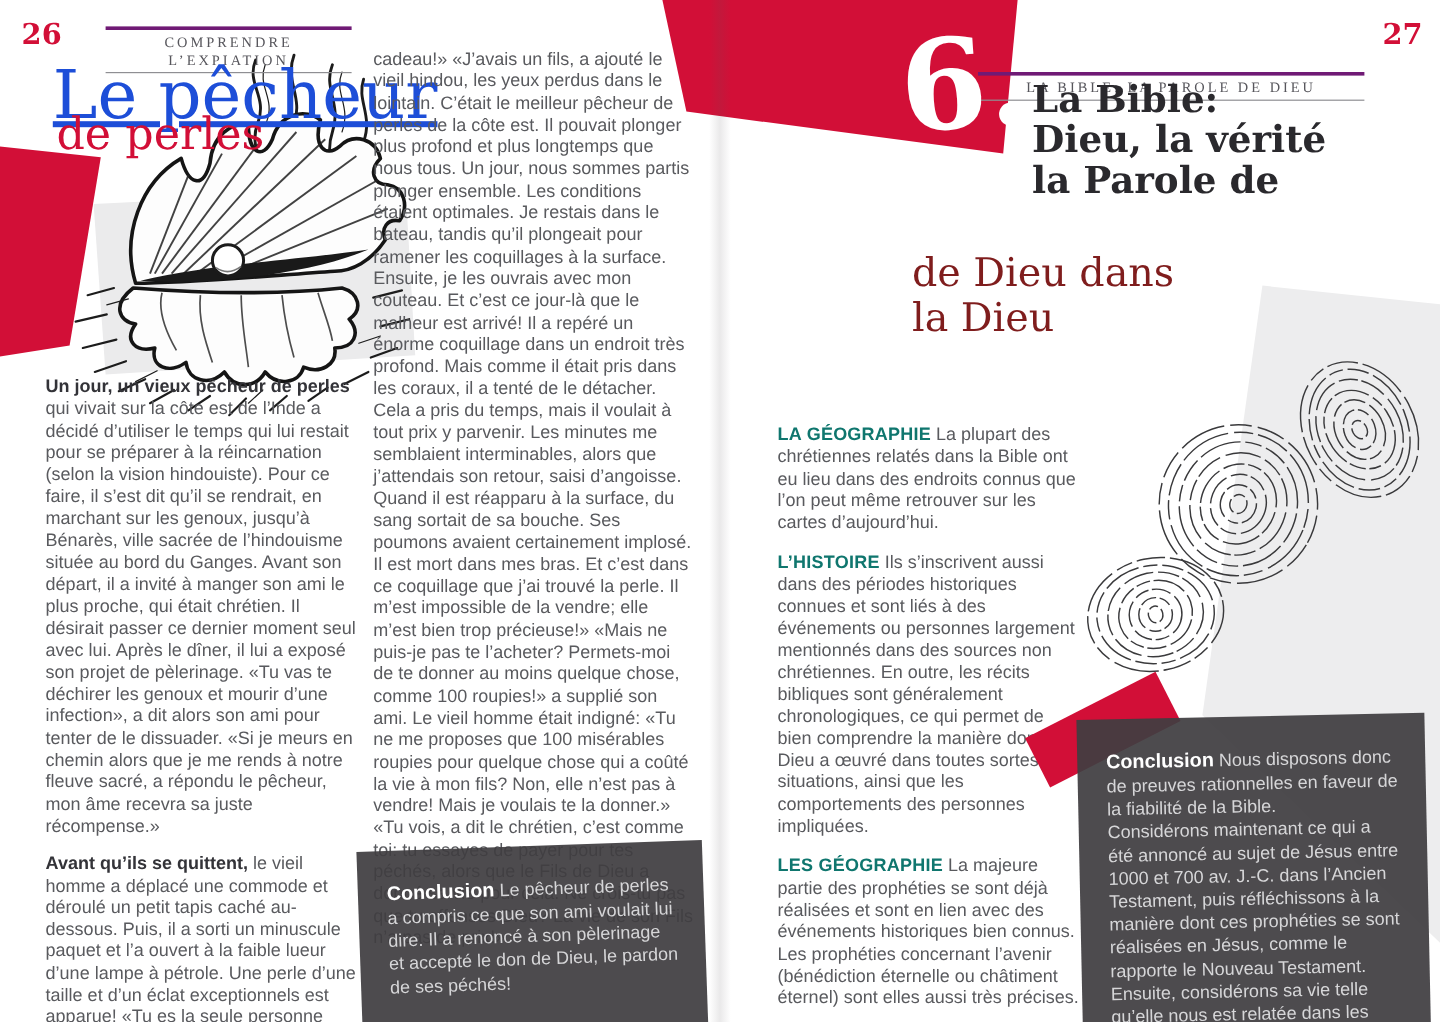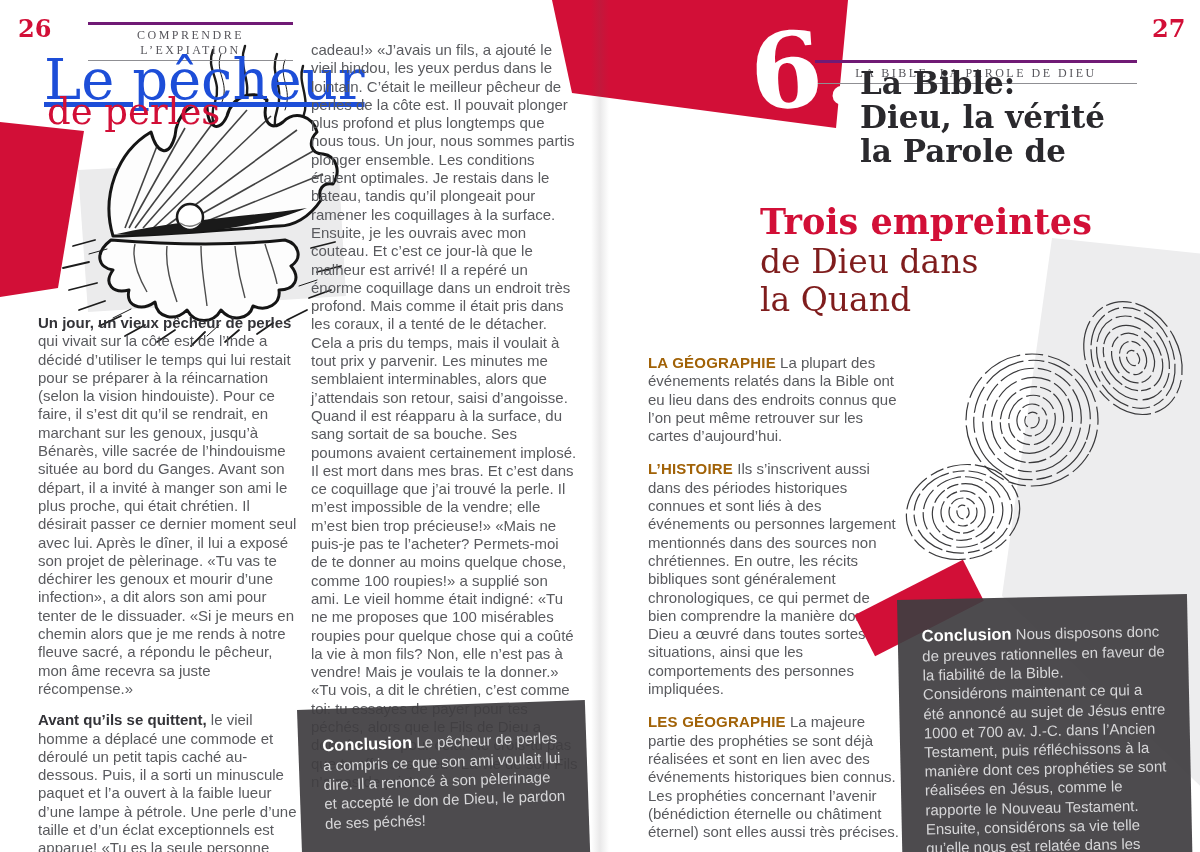--- a/index.html
+++ b/index.html
@@ -9,21 +9,21 @@
   
   .pagenum{font-family:"DejaVu Serif",serif;font-weight:700;font-size:24px;color:#d20f37;}
   .runhead{font-family:"Liberation Serif",serif;font-size:12px;letter-spacing:2.5px;
            color:#57565c;text-align:center;border-top:3px solid #701a75;border-bottom:1px solid #8f8f93;
            padding:3px 0 2px 0;}
   
   .title-l1{font-family:"DejaVu Serif",serif;font-size:56px;color:#1d4ed8;font-weight:400;line-height:1;text-decoration:underline;}
   .title-l2{font-family:"DejaVu Serif",serif;font-size:37px;color:#d20f37;font-weight:400;line-height:1;}
   .bodycol{font-size:15px;line-height:1.22;color:#595a5e;text-align:left;}
   .lead{font-weight:700;color:#333338;}
-  .seclabel{font-weight:700;color:#a16207;letter-spacing:.2px;}
+  .seclabel{font-weight:700;color:#0f766e;letter-spacing:.2px;}
   .para{margin:0 0 13px 0;}
   
   .conclusion{background:rgba(64,61,65,0.93);color:#d6d6d8;font-size:15px;line-height:1.28;
               padding:26px 22px 20px 24px;box-sizing:border-box;}
   .conclusion .clabel{font-weight:700;color:#ffffff;font-size:16.5px;}
   
   .chapnum{font-family:"DejaVu Serif",serif;font-weight:700;font-size:104px;line-height:1;
            color:#ffffff;transform:rotate(-4deg);}
   .chaptitle{font-family:"DejaVu Serif",serif;font-weight:700;font-size:31px;line-height:34px;color:#2a292d;}
   .bigred-b{font-family:"DejaVu Serif",serif;font-weight:700;font-size:35px;line-height:1;color:#d20f37;}
@@ -151,27 +151,26 @@
 <div class="abs pagenum" style="left:1152px;top:14px;z-index:2;">27</div>
 
 <div class="abs chapnum" style="left:750px;top:18px;z-index:2;">6.</div>
 <div class="abs chaptitle" style="left:860px;top:66px;z-index:2;">
   <div>La Bible:</div>
   <div>Dieu, la vérité</div>
   <div>la Parole de</div>
 </div>
 
 <div class="abs" style="left:760px;top:204px;z-index:2;">
-  <div class="bigred-b">Trois empreintes</div>
   <div class="bigred-l" style="margin-top:4px;">de Dieu dans</div>
-  <div class="bigred-l">la Quand</div>
+  <div class="bigred-l">la Dieu</div>
 </div>
 
 <div class="abs bodycol" style="left:648px;top:354px;width:252px;z-index:2;">
-  <p class="para" style="margin-bottom:15px;"><span class="seclabel">LA GÉOGRAPHIE</span><span> La plupart des événements relatés dans la Bible ont eu lieu dans des endroits connus que l’on peut même retrouver sur les cartes d’aujourd’hui.</span></p>
+  <p class="para" style="margin-bottom:15px;"><span class="seclabel">LA GÉOGRAPHIE</span><span> La plupart des chrétiennes relatés dans la Bible ont eu lieu dans des endroits connus que l’on peut même retrouver sur les cartes d’aujourd’hui.</span></p>
   <p class="para" style="margin-bottom:15px;"><span class="seclabel">L’HISTOIRE</span><span> Ils s’inscrivent aussi dans des périodes historiques connues et sont liés à des événements ou personnes largement mentionnés dans des sources non chrétiennes. En outre, les récits bibliques sont généralement chronologiques, ce qui permet de bien comprendre la manière dont Dieu a œuvré dans toutes sortes de situations, ainsi que les comportements des personnes impliquées.</span></p>
   <p class="para"><span class="seclabel">LES GÉOGRAPHIE</span><span> La majeure partie des prophéties se sont déjà réalisées et sont en lien avec des événements historiques bien connus. Les prophéties concernant l’avenir (bénédiction éternelle ou châtiment éternel) sont elles aussi très précises.</span></p>
 </div>
 
 <div class="abs" style="left:858px;top:585px;width:122px;height:46px;background:#d20f37;transform:rotate(-27deg);z-index:3;"></div>
 
 <div class="abs conclusion" style="left:897px;top:600px;width:290px;height:262px;transform:rotate(-1.2deg);transform-origin:top left;z-index:4;">
   <span class="clabel">Conclusion</span><span> Nous disposons donc de preuves rationnelles en faveur de la fiabilité de la Bible.</span>
   <div>Considérons maintenant ce qui a été annoncé au sujet de Jésus entre 1000 et 700 av. J.-C. dans l’Ancien Testament, puis réfléchissons à la manière dont ces prophéties se sont réalisées en Jésus, comme le rapporte le Nouveau Testament. Ensuite, considérons sa vie telle qu’elle nous est relatée dans les Evangiles.</div>
 </div>

